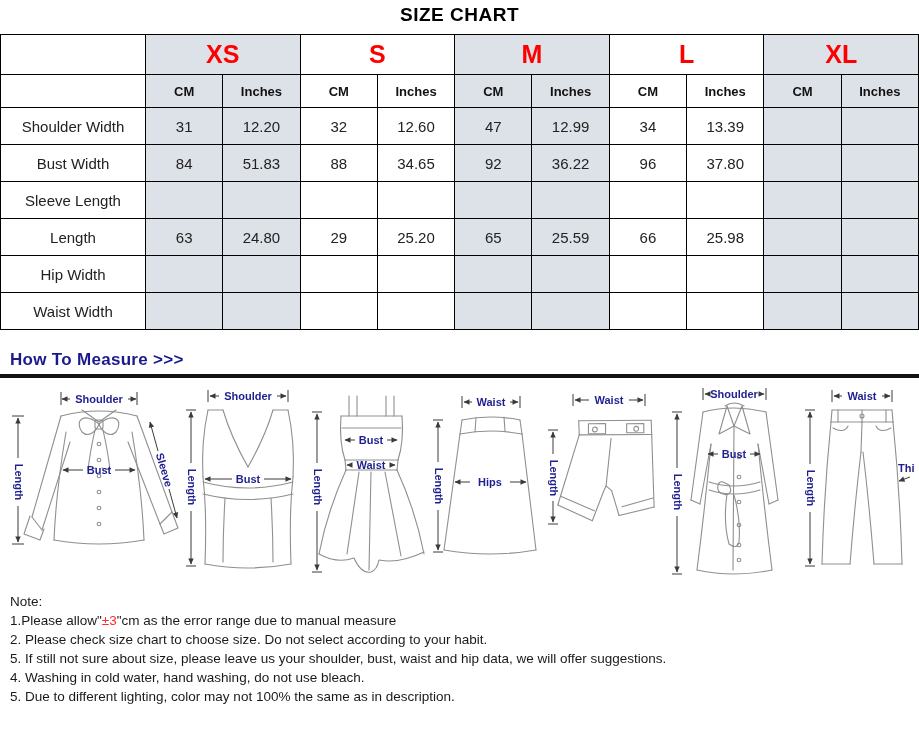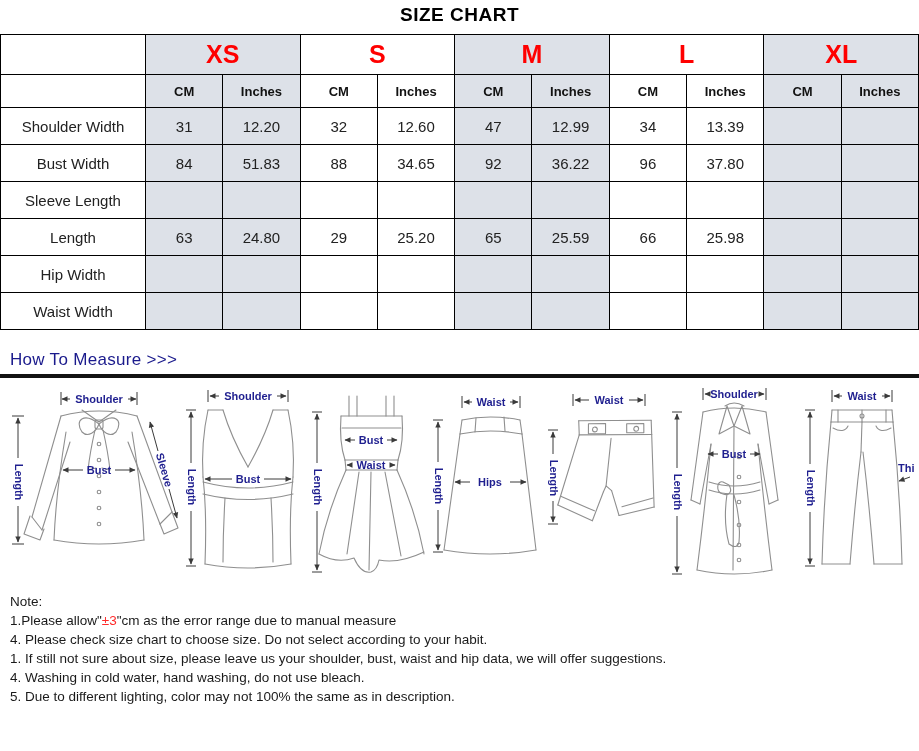--- a/index.html
+++ b/index.html
@@ -7,21 +7,21 @@
   .page-title{width:919px;text-align:center;font-size:19px;font-weight:bold;color:#000;padding:4px 0 8px;letter-spacing:.5px;}
   table.size-chart{border-collapse:collapse;width:919px;table-layout:fixed;}
   table.size-chart td{border:1px solid #000;text-align:center;vertical-align:middle;padding:0;overflow:hidden;}
   col.c-label{width:145px;}
   tr.size-row td{height:39px;}
   tr.unit-row td{height:32px;font-size:13px;font-weight:bold;color:#111;}
   tbody.body-rows td{height:36px;font-size:15px;color:#222;}
   td.rowlabel{font-size:13.5px;font-weight:normal;color:#222;}
   .size-name{font-size:25px;font-weight:bold;color:#ff0000;}
   .shade{background:#dde1e8;margin-left:32px;}
-  .measure-heading{color:#1a1a8c;font-weight:normal;font-size:17px;margin:20px 0 0 10px;letter-spacing:.3px;}
+  .measure-heading{color:#1a1a8c;font-weight:bold;font-size:17px;margin:20px 0 0 10px;letter-spacing:.3px;}
   .rule{width:919px;height:4px;background:#121212;margin-top:4px;}
   .diagrams{width:919px;height:206px;display:flex;justify-content:space-between;align-items:flex-start;padding:4px 4px 0;box-sizing:border-box;}
   .diagrams svg{flex:0 0 auto;display:block;}
   .g{fill:none;stroke:#8f8f8f;stroke-width:1.1;stroke-linecap:round;stroke-linejoin:round;}
   .m{fill:none;stroke:#3a3a3a;stroke-width:1;}
   .tick{stroke:#3a3a3a;stroke-width:1;}
   .lbl{fill:#1f1f8f;font-family:"Liberation Sans",sans-serif;font-size:11px;font-weight:bold;text-anchor:middle;}
   .notes{margin:8px 0 0 10px;font-size:13.5px;line-height:19px;color:#1a1a1a;}
   .note-red{color:#ff2a2a;}
   .hidden-defs{position:absolute;width:0;height:0;}
@@ -406,17 +406,17 @@
     <line class="m" x1="10" y1="82" x2="10" y2="30" marker-end="url(#ah)"></line>
     <line class="m" x1="10" y1="130" x2="10" y2="182" marker-end="url(#ah)"></line>
     <text class="lbl" x="10" y="106" dy="3.5" transform="rotate(90 10 106)">Length</text>
   </svg>
 
 </div>
 
 <div class="notes">
   <div>Note:</div>
   <div><span>1.Please allow"</span><span class="note-red">±3</span><span>"cm as the error range due to manual measure</span></div>
-  <div>4. Please check size chart to choose size. Do not select according to your habit.</div>
-  <div>1. If still not sure about size, please leave us your shoulder, bust, waist and hip data, we will offer suggestions.</div>
+  <div>2. Please check size chart to choose size. Do not select according to your habit.</div>
+  <div>5. If still not sure about size, please leave us your shoulder, bust, waist and hip data, we will offer suggestions.</div>
   <div>4. Washing in cold water, hand washing, do not use bleach.</div>
   <div>5. Due to different lighting, color may not 100% the same as in description.</div>
 </div>
 
 </body></html>

